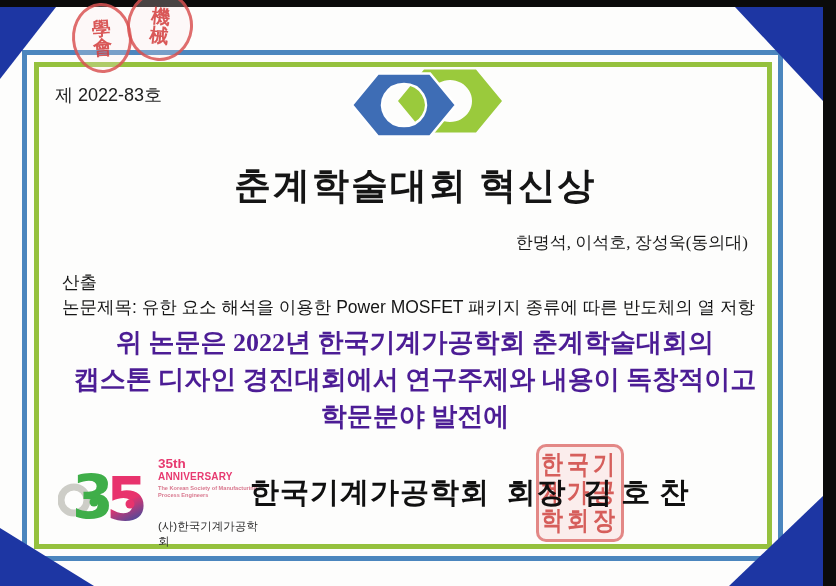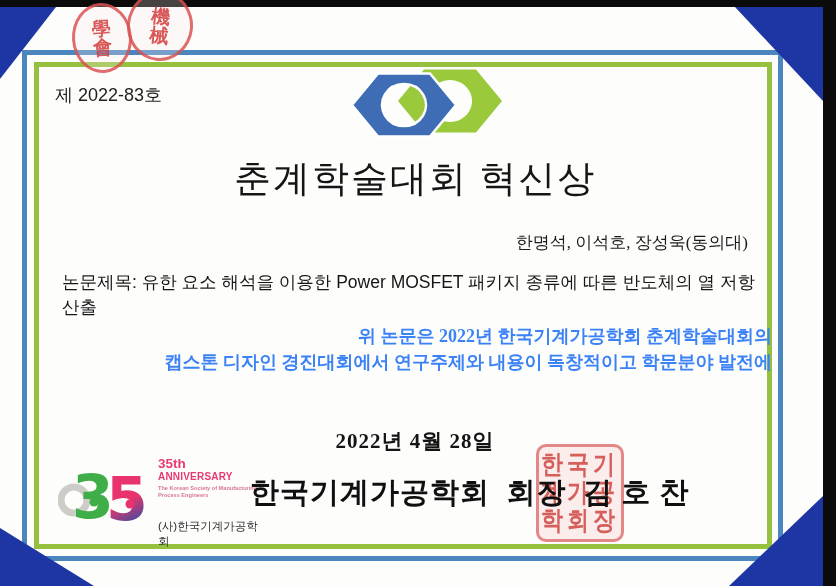--- a/index.html
+++ b/index.html
@@ -39,37 +39,37 @@
   .stamp-a { left:72px; top:-4px; width:54px; height:64px; font-size:19px; transform:rotate(-4deg); }
   .stamp-b { left:127px; top:-16px; width:60px; height:64px; font-size:19px; transform:rotate(6deg); }
   .stamp .vchar { display:block; }
   
   .doc-number {
     position:absolute; left:55px; top:76px; z-index:2;
     font-family:"Liberation Sans", sans-serif; font-size:18px; color:#1e1e1e;
   }
   .logo-hex { position:absolute; left:352px; top:60px; z-index:2; }
   .award-title {
-    position:absolute; left:60px; top:147px; width:710px; z-index:2;
-    text-align:center; font-size:37px; font-weight:normal; color:#151515;
+    position:absolute; left:60px; top:154px; width:710px; z-index:2;
+    text-align:center; font-size:37px; font-weight:bold; color:#151515;
     letter-spacing:2px;
   }
   .recipients {
     position:absolute; left:60px; top:224px; width:688px; z-index:2;
     text-align:right; font-family:Liberation Serif, serif;
     font-size:17px; color:#1b1b1b;
   }
   .paper-title {
     position:absolute; left:62px; top:263px; width:705px; z-index:2;
     font-family:"Liberation Sans", sans-serif; font-size:17.5px;
     color:#161616; line-height:1.4;
   }
   .body-text {
     position:absolute; left:58px; top:317px; width:714px; z-index:2;
-    text-align:right; font-size:18px; font-weight:bold; color:#3b82f6;
+    text-align:center; font-size:26px; font-weight:bold; color:#4c1d95;
     line-height:1.43;
   }
   .date-line {
     position:absolute; left:60px; top:420px; width:710px; z-index:2;
     text-align:center; font-size:21px; font-weight:bold; color:#141414;
     letter-spacing:1px;
   }
   
   .anniv-mark { position:absolute; left:58px; top:447px; z-index:2; }
   .anniv-text { position:absolute; left:158px; top:450px; z-index:2; width:110px; }
@@ -134,30 +134,29 @@
         <path fill="#3e6db5" fill-rule="evenodd" stroke="#ffffff" stroke-width="2.5" d="M0,38 L26,6.5 L78,6.5 L104,38 L78,69.5 L26,69.5 Z
              M52,17 a22,21 0 1,0 0.01,0 Z"></path>
       </svg>
     </div>
 
     <div class="award-title">춘계학술대회 혁신상</div>
 
     <div class="recipients">한명석, 이석호, 장성욱(동의대)</div>
 
     <div class="paper-title">
+      <div>산출</div>
       <div>논문제목: 유한 요소 해석을 이용한 Power MOSFET 패키지 종류에 따른 반도체의 열 저항</div>
-      <div>산출</div>
     </div>
 
     <div class="body-text">
       <div>위 논문은 2022년 한국기계가공학회 춘계학술대회의</div>
       <div>캡스톤 디자인 경진대회에서 연구주제와 내용이 독창적이고 학문분야 발전에</div>
     </div>
 
-    <div class="date-line">2022년 4월 28일</div>
 
     <div class="anniv-mark">
       <svg width="96" height="76" viewBox="0 0 96 76">
         <defs>
           <linearGradient id="g5" x1="0" y1="0" x2="0.3" y2="1">
             <stop offset="0" stop-color="#e8336d"></stop>
             <stop offset="0.62" stop-color="#e8336d"></stop>
             <stop offset="1" stop-color="#2e4fa3"></stop>
           </linearGradient>
         </defs>

